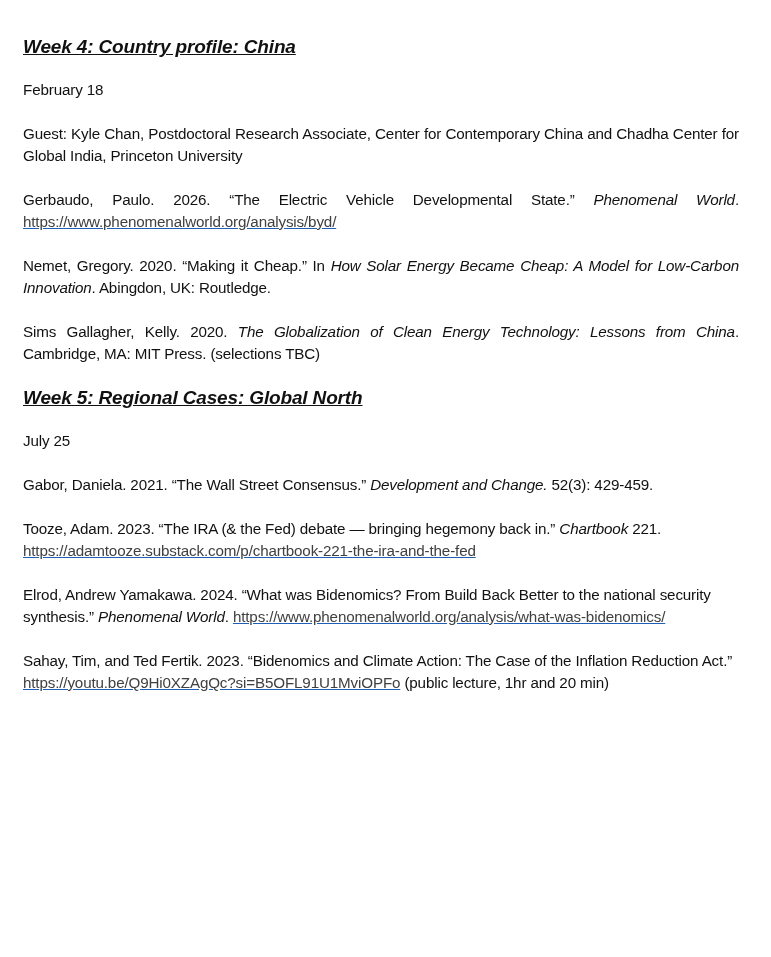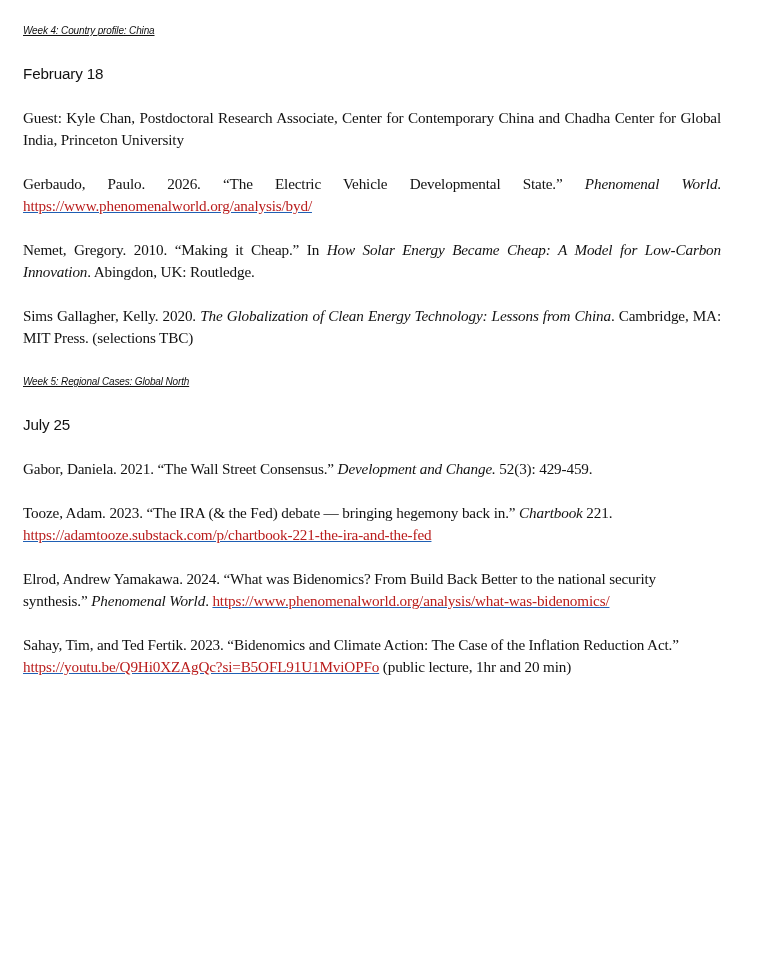--- a/index.html
+++ b/index.html
@@ -9,42 +9,42 @@
       color: #111111;
     }
     .page {
       position: relative;
       padding: 20px 32px 0 23px;
       font-size: 15.2px;
       line-height: 22px;
       letter-spacing: -0.15px;
     }
     .heading {
-      font-weight: normal; font-style: italic; text-decoration: underline;
-      margin: 0 0 21px 0; font-size: 10px;
+      font-weight: bold; font-style: italic; text-decoration: underline;
+      margin: 16px 0 21px 0; font-size: 19px;
     }
     .date { margin: 8px 0 22px 0; }
-    p { margin: 0 18px 22px 0; font-family: Liberation Serif, serif; }
+    p { margin: 0 0 22px 0; }
     .just { text-align: justify; }
     em { font-style: italic; }
-    a { color: #b91c1c; text-decoration: underline; text-decoration-color: #1f5fb4; }
+    a { color: #404040; text-decoration: underline; text-decoration-color: #1f5fb4; }
   </style>
 </head>
 <body>
 
 <div class="page">
 
   <div>
     <div class="heading">Week 4: Country profile: China</div>
     <div class="date">February 18</div>
     <p class="just">Guest: Kyle Chan, Postdoctoral Research Associate, Center for Contemporary China and Chadha Center for Global India, Princeton University</p>
 
     <p class="just"><span>Gerbaudo, Paulo. 2026. “The Electric Vehicle Developmental State.” </span><em>Phenomenal World</em><span>. </span><a href="#">https://www.phenomenalworld.org/analysis/byd/</a></p>
 
-    <p class="just"><span>Nemet, Gregory. 2010. “Making it Cheap.” In </span><em>How Solar Energy Became Cheap: A Model for Low-Carbon Innovation</em><span>. Abingdon, UK: Routledge.</span></p>
+    <p class="just"><span>Nemet, Gregory. 2020. “Making it Cheap.” In </span><em>How Solar Energy Became Cheap: A Model for Low-Carbon Innovation</em><span>. Abingdon, UK: Routledge.</span></p>
 
 
     <p class="just"><span>Sims Gallagher, Kelly. 2020. </span><em>The Globalization of Clean Energy Technology: Lessons from China</em><span>. Cambridge, MA: MIT Press. (selections TBC)</span></p>
   </div>
 
   <div>
     <div class="heading">Week 5: Regional Cases: Global North</div>
     <div class="date">July 25</div>
 
 

